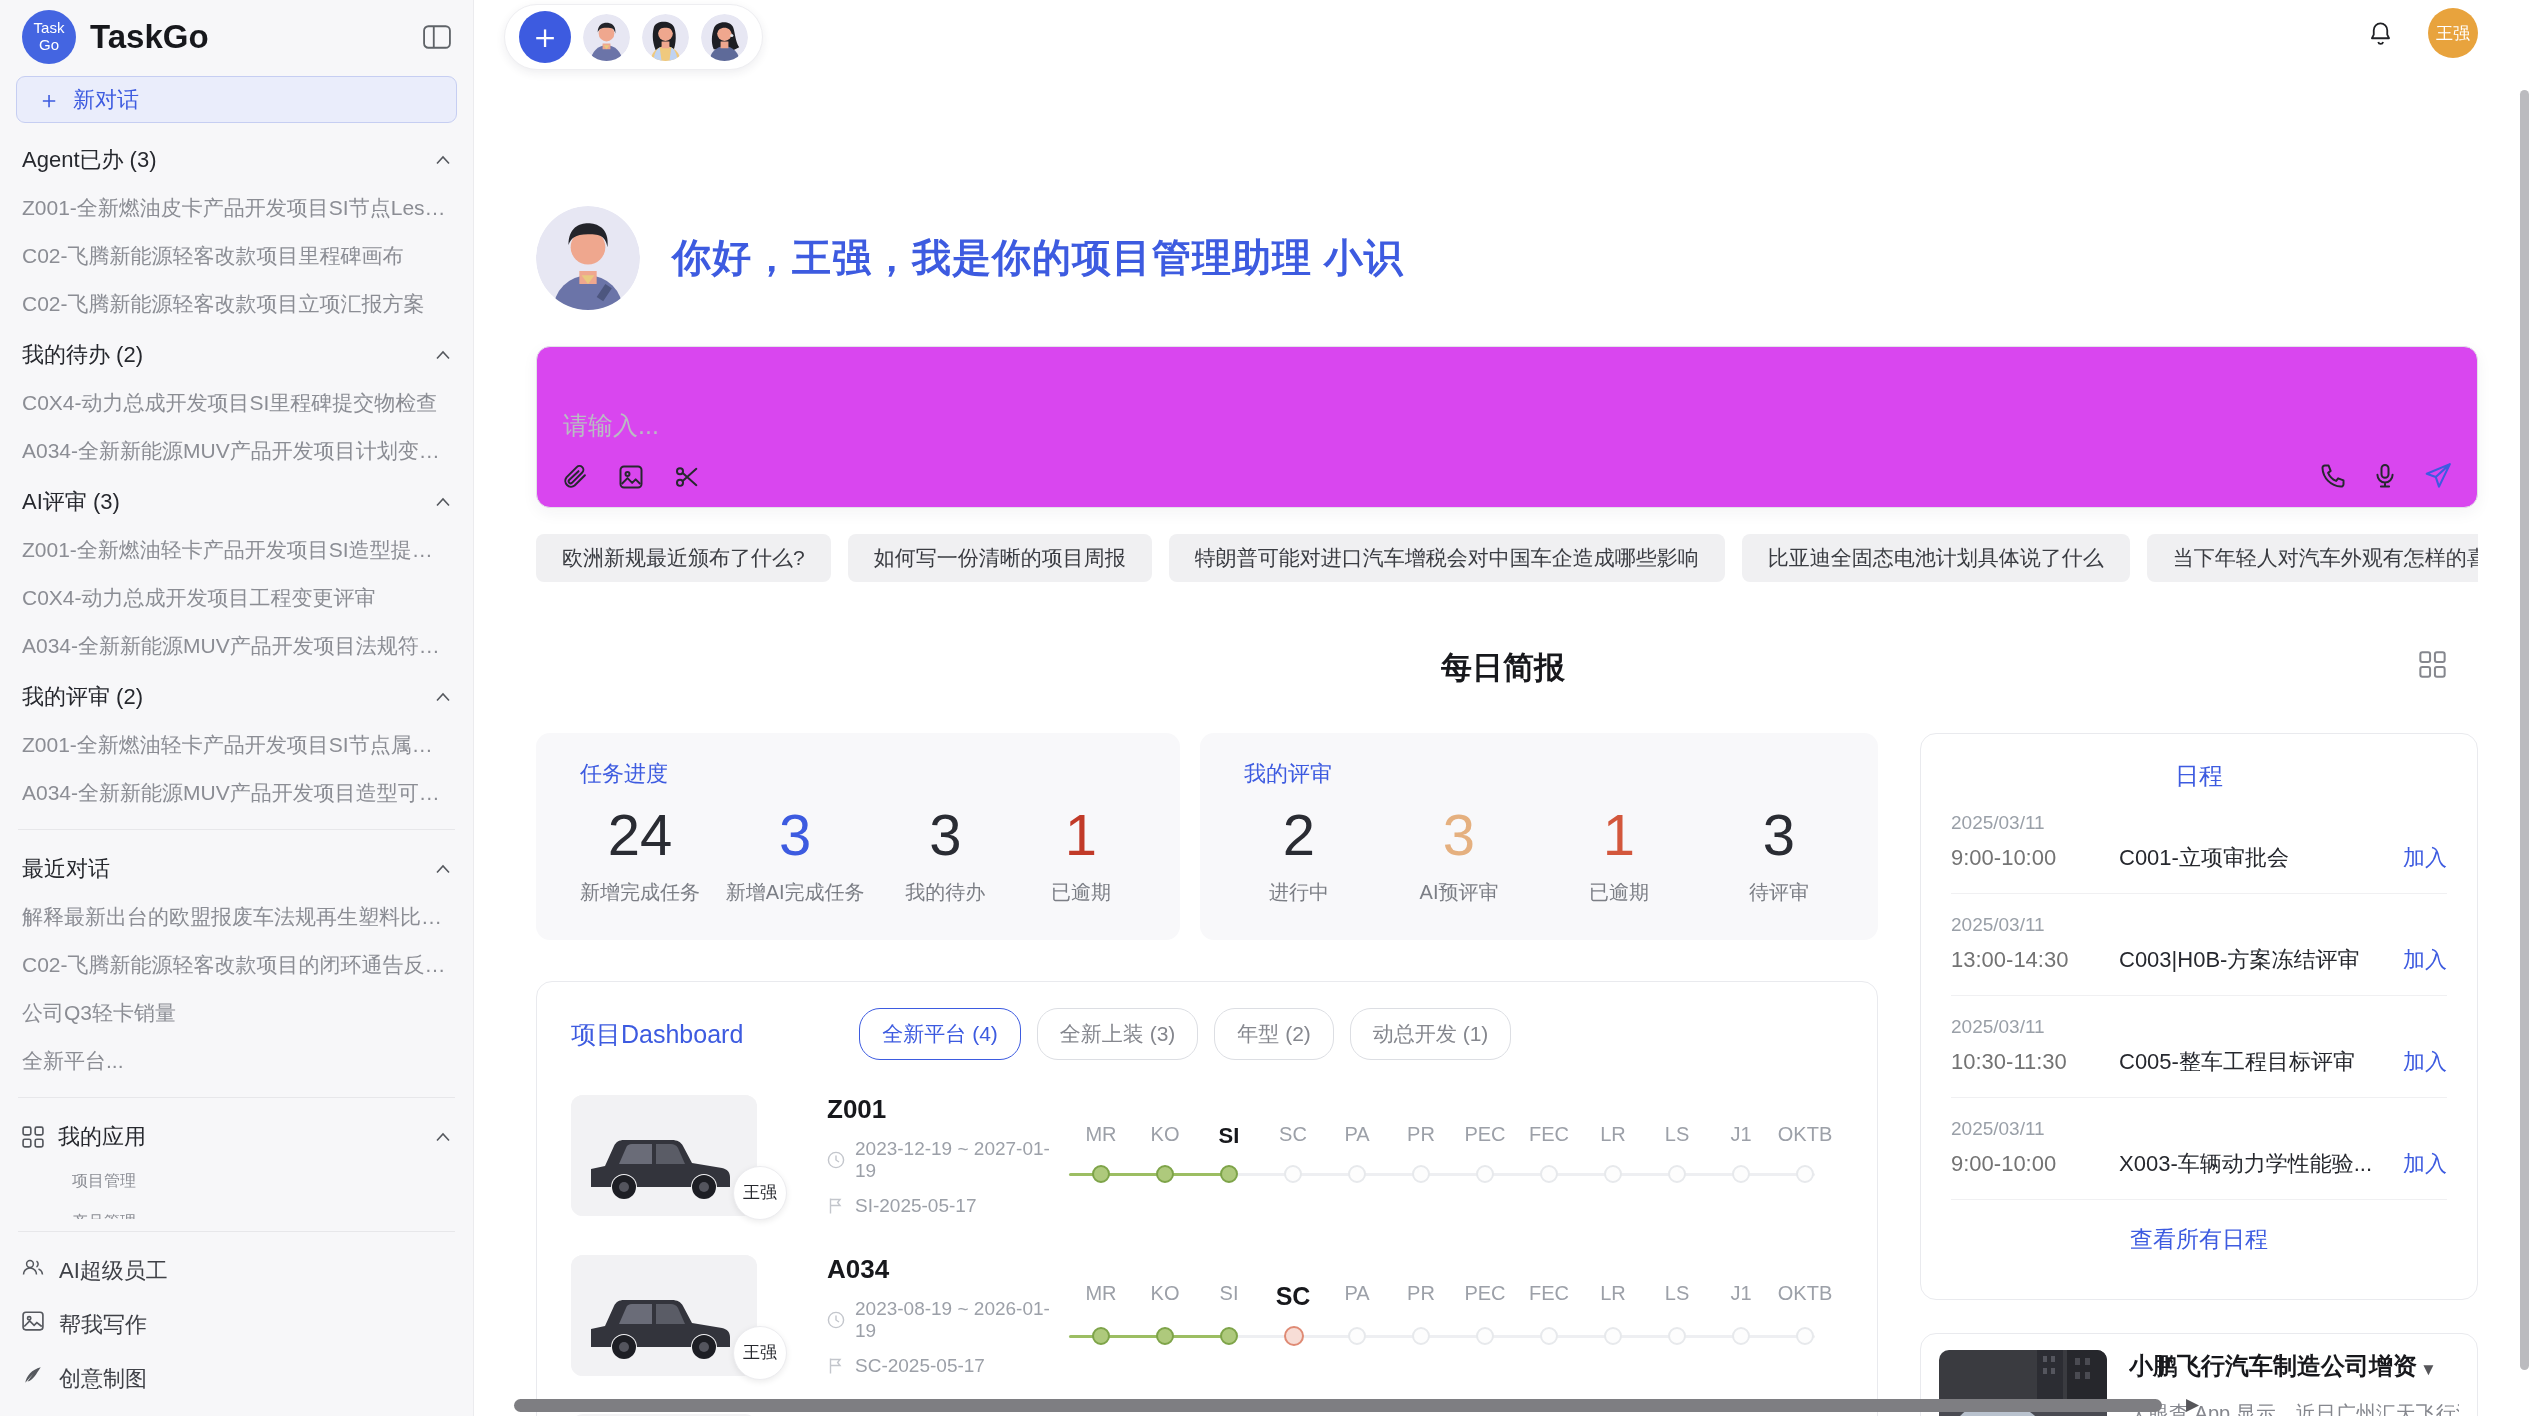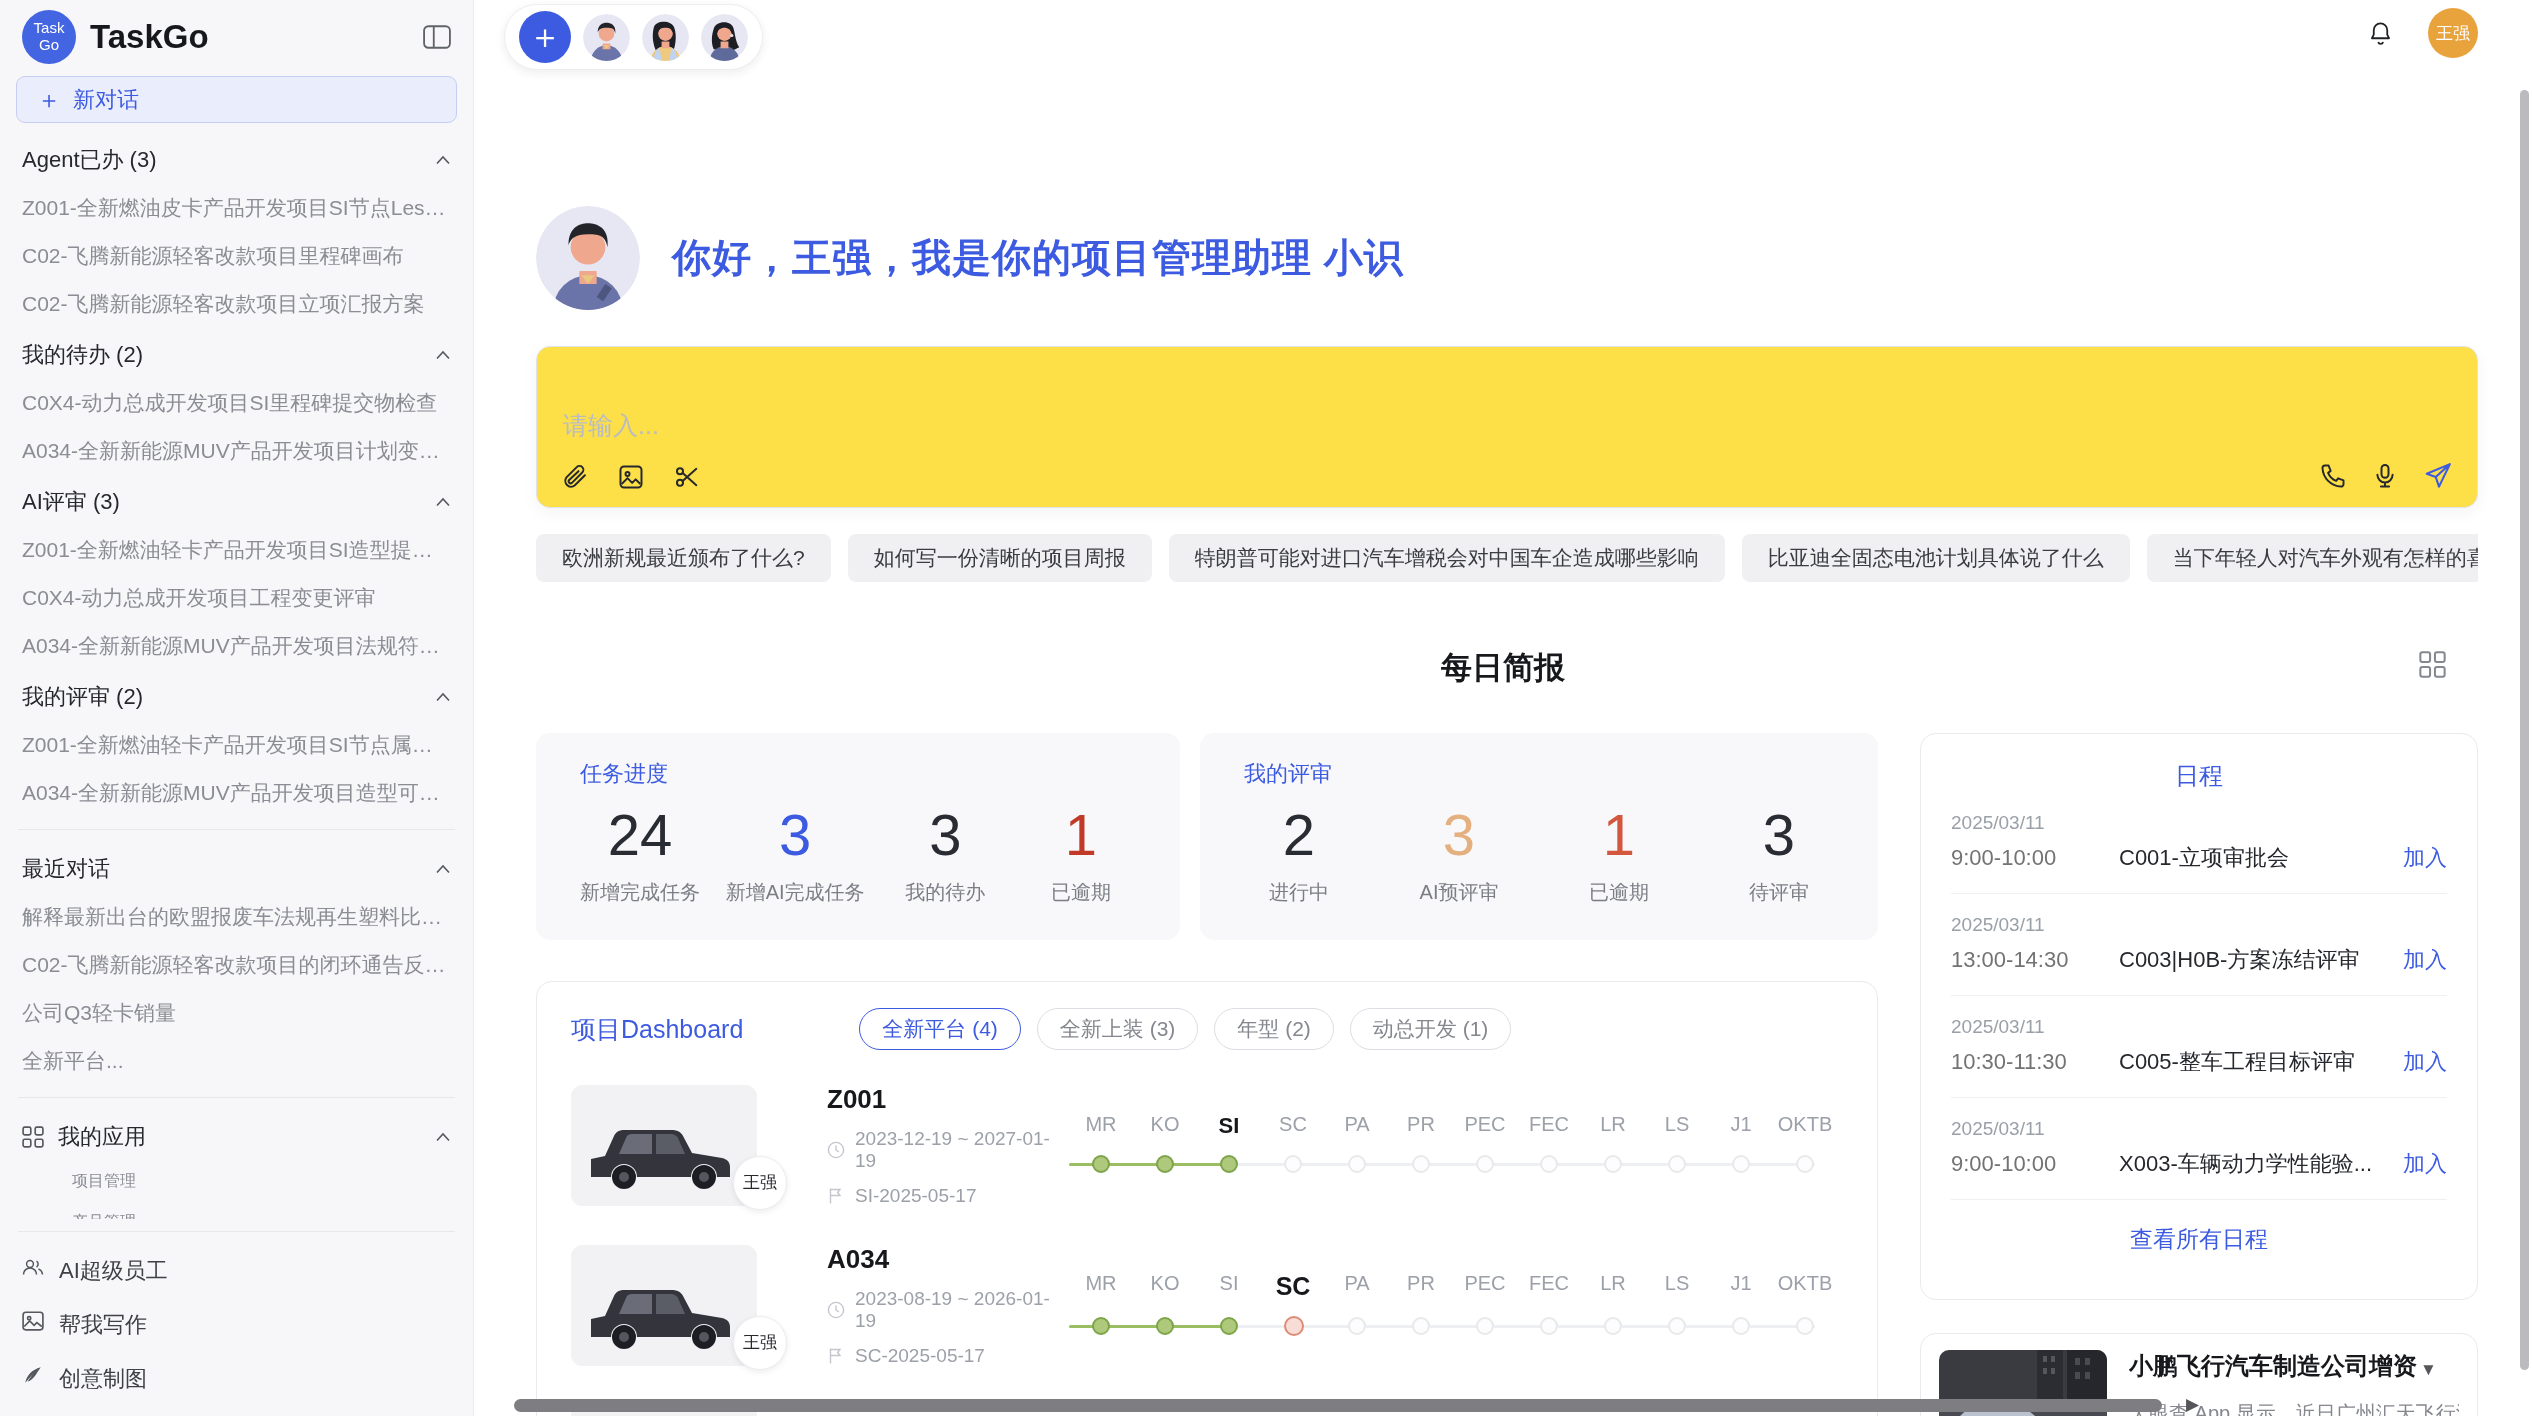--- a/index.html
+++ b/index.html
@@ -48,21 +48,21 @@
   .member-avatar { width:47px; height:47px; border-radius:50%; overflow:hidden; cursor:pointer; }
   .topbar-right { position:absolute; right:54px; top:8px; display:flex; align-items:center; gap:34px; }
   .bell { width:27px; height:27px; cursor:pointer; color:#1F2125; }
   .user-avatar { width:50px; height:50px; border-radius:50%; background:#E8A33D; color:#fff;
     font-size:17px; display:flex; align-items:center; justify-content:center; cursor:pointer; }
 
   .greeting { margin:130px 54px 0 62px; display:flex; align-items:center; gap:32px; }
   .greet-avatar { width:104px; height:104px; border-radius:50%; overflow:hidden; flex:none; }
   .greet-text { font-size:39px; font-weight:bold; color:#3D5BE0; letter-spacing:1px; }
 
-  .composer { position:relative; margin:36px 54px 0 62px; height:162px; background:#fde047;
+  .composer { position:relative; margin:36px 54px 0 62px; height:162px; background:#d946ef;
     border:1px solid #E2E3E8; border-radius:14px; box-shadow:0 5px 16px rgba(40,40,60,.05); }
   .composer textarea { position:absolute; inset:0; border:none; outline:none; resize:none;
     background:transparent; font-family:inherit; font-size:25px; color:#26282E;
     padding:62px 26px 0 26px; }
   .composer textarea::placeholder { color:#B9BCC2; }
   .composer-icons-left { position:absolute; left:24px; bottom:16px; display:flex; gap:28px; }
   .composer-icons-right { position:absolute; right:24px; bottom:16px; display:flex; gap:24px; align-items:center; }
   .c-icon { width:28px; height:28px; color:#26282E; cursor:pointer; }
   .c-icon.blue { color:#3D5BE0; width:30px; height:30px; }
 
@@ -86,21 +86,21 @@
   .stat-grid { display:flex; justify-content:space-between; margin-top:14px; }
   .stat-cell { text-align:center; min-width:110px; }
   .stat-value { font-size:58px; font-weight:500; line-height:1.1; }
   .stat-label { margin-top:12px; font-size:20px; color:#7B7E85; }
 
   .dashboard { margin-top:41px; border:1px solid #E9EAEE; border-radius:16px; background:#fff;
     height:470px; overflow:hidden; padding:26px 34px; }
   .dash-header { display:flex; align-items:center; }
   .dash-title { font-size:25px; color:#3D5BE0; font-weight:500; }
   .dash-tabs { display:flex; gap:16px; margin-left:116px; }
-  .dash-tab { height:42px; border-radius:21px; border:1px solid #DCDEE3; background:#fff;
+  .dash-tab { height:52px; border-radius:21px; border:1px solid #DCDEE3; background:#fff;
     color:#85878E; font-size:21px; display:flex; align-items:center; padding:0 22px;
     cursor:pointer; white-space:nowrap; }
   .dash-tab.active { border-color:#3D5BE0; color:#3D5BE0; }
   .proj-row { display:flex; align-items:center; margin-top:30px; height:130px; }
   .proj-car { position:relative; width:186px; height:121px; border-radius:12px; background:#F2F2F4;
     flex:none; }
   .proj-car svg { width:100%; height:100%; }
   .proj-badge { position:absolute; right:-30px; bottom:-4px; width:54px; height:54px; border-radius:50%;
     background:#fff; border:1px solid #ECECEF; box-shadow:0 2px 6px rgba(0,0,0,.08);
     display:flex; align-items:center; justify-content:center; font-size:17px; color:#26282E; }

